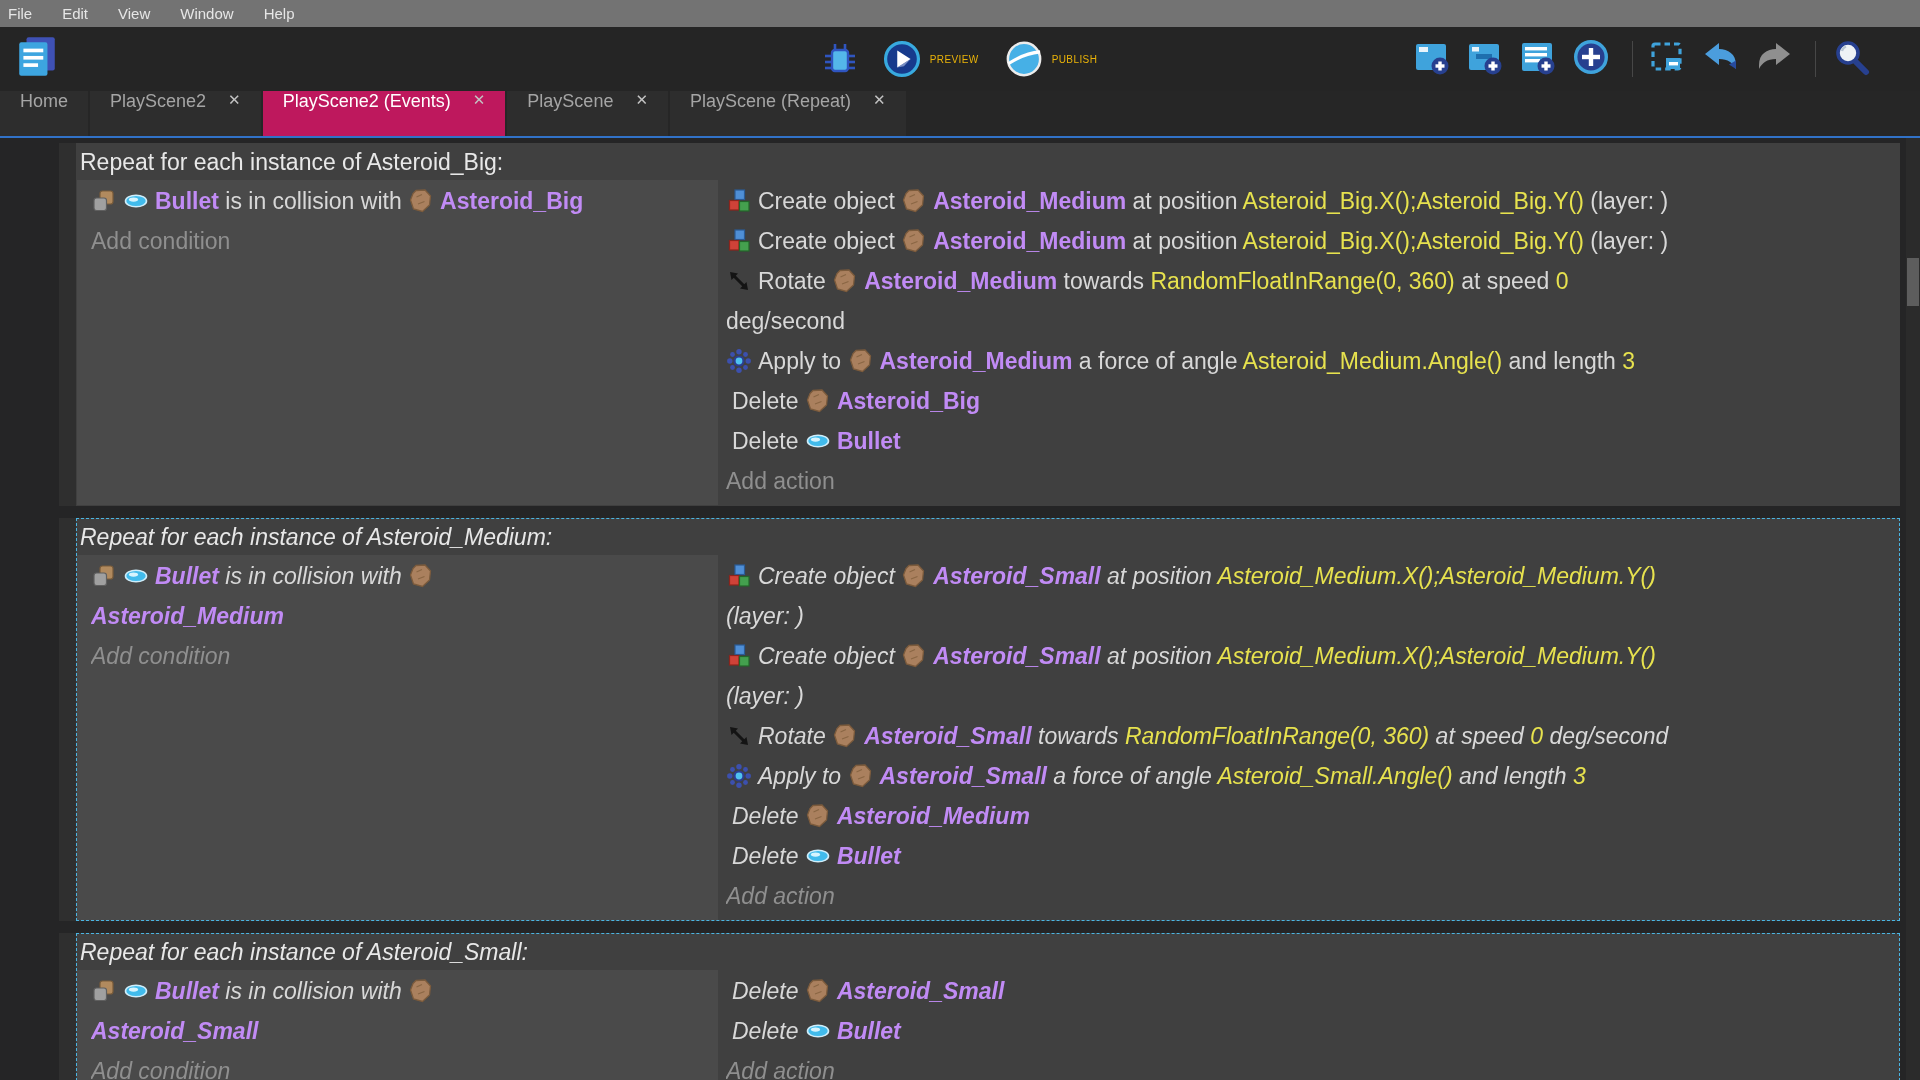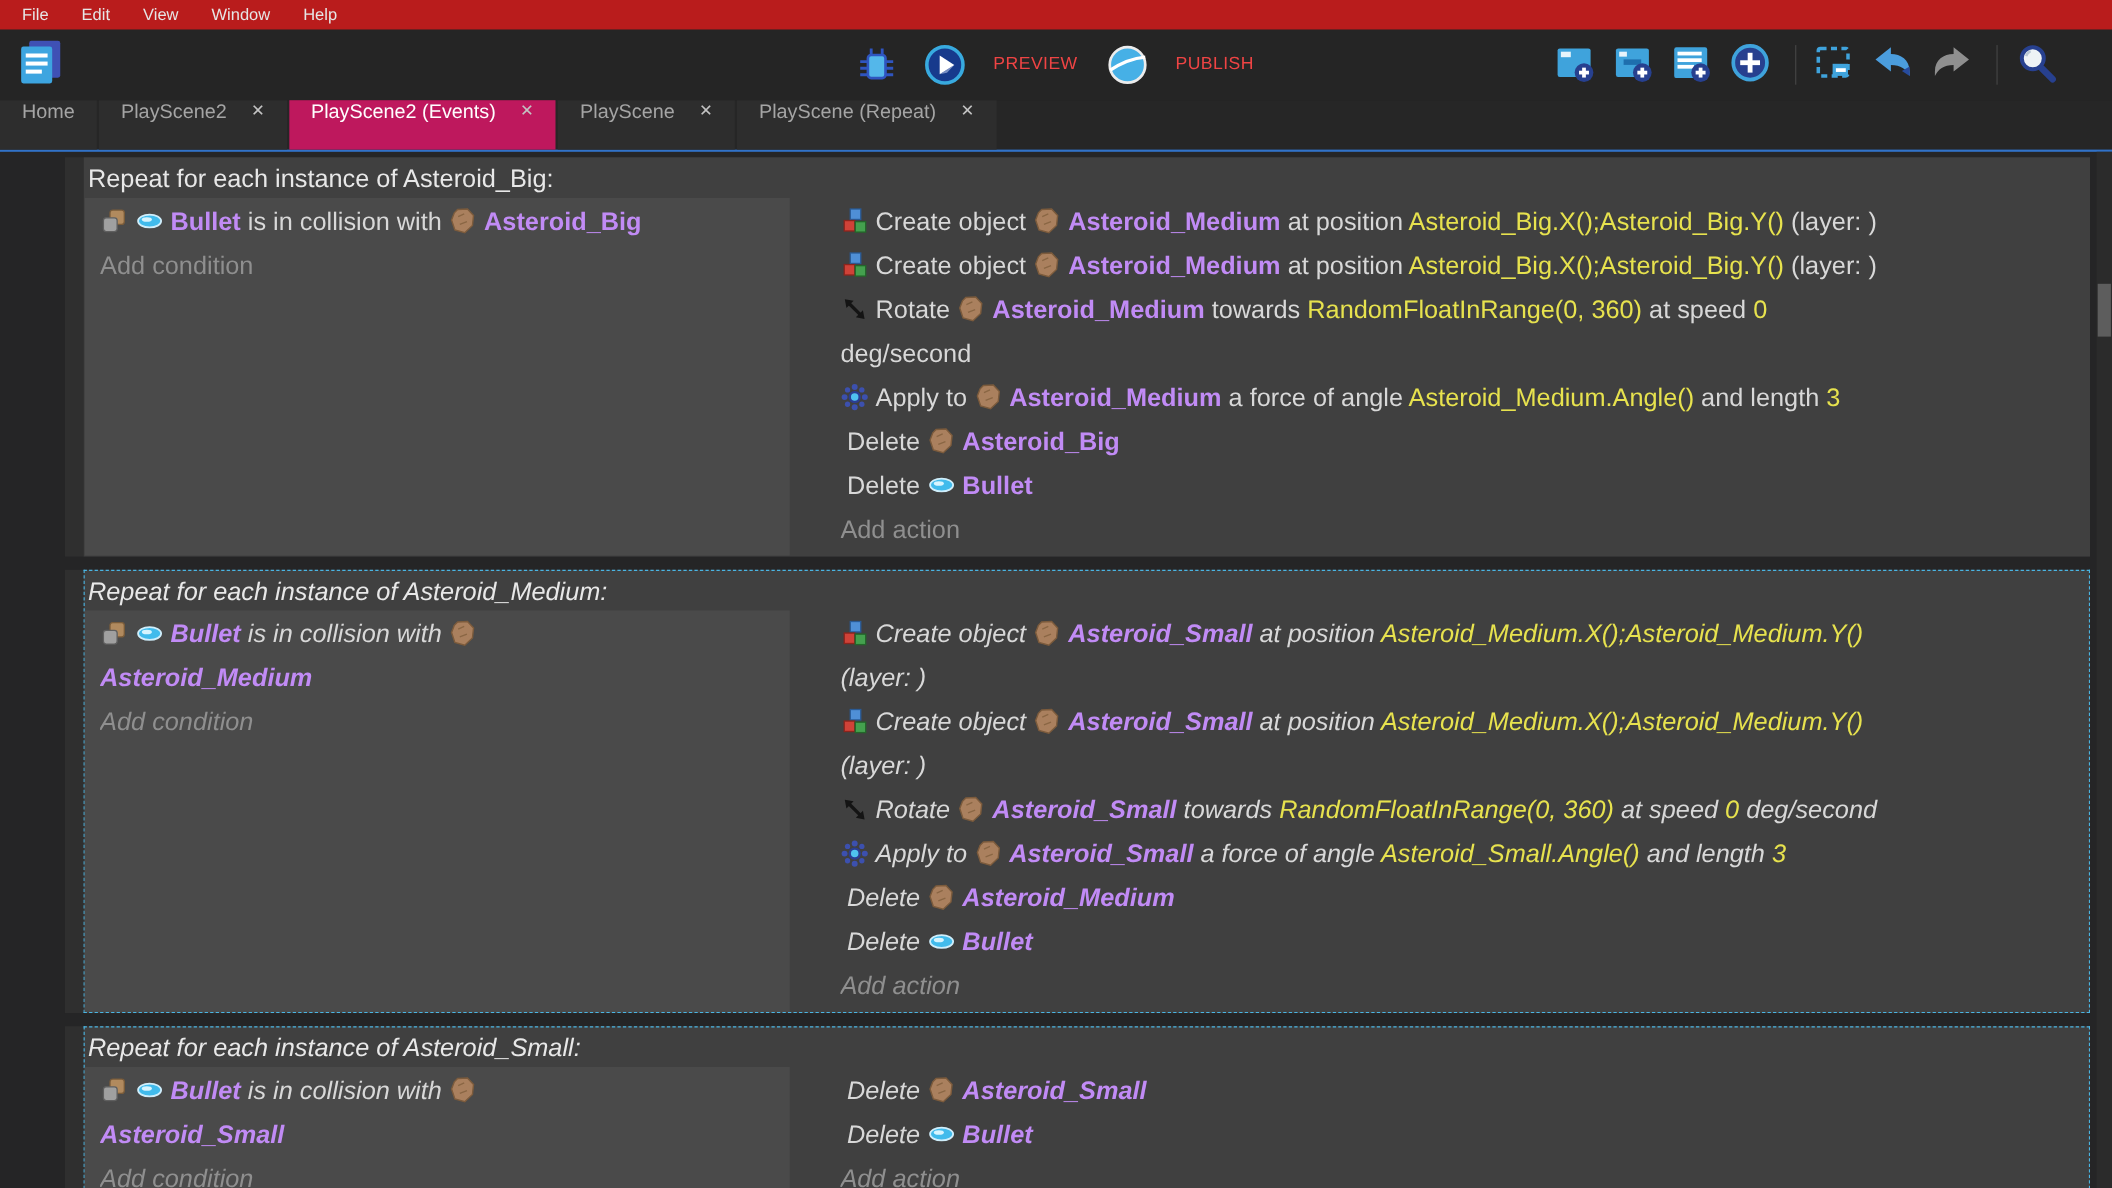--- a/index.html
+++ b/index.html
@@ -2,48 +2,48 @@
 <html><head>
 <meta charset="utf-8">
 <style>
   html,body{margin:0;padding:0;}
   body{
     width:1920px;height:1080px;overflow:hidden;position:relative;
     background:#252526;color:#d8d8d8;
     font-family:"Liberation Sans", sans-serif;
   }
   
-  .menubar{height:27px;background:#b91c1c;display:flex;align-items:center;padding-left:20px;}
+  .menubar{height:27px;background:#737373;display:flex;align-items:center;padding-left:8px;}
   .menubar .mi{font-size:15px;color:#e6e6e6;margin-right:30px;cursor:default;}
   
   .toolbar{height:64px;background:#252525;position:relative;}
   .tbtn{display:inline-flex;align-items:center;justify-content:center;}
   .project{position:absolute;left:14px;top:9px;width:46px;height:46px;}
   .project svg{width:46px;height:46px;}
   .center{position:absolute;left:0;right:0;top:0;height:64px;display:flex;align-items:center;justify-content:center;gap:16px;}
   .cicon svg{width:38px;height:38px;display:block;}
   .cicon.small svg{width:34px;height:34px;}
   .labelbtn{display:flex;align-items:center;gap:9px;cursor:pointer;margin-left:10px;}
-  .blabel{font-size:16px;color:#ef4444;letter-spacing:.4px;margin-left:16px;}
+  .blabel{font-size:10px;color:#eab308;letter-spacing:.4px;}
   .right{position:absolute;right:44px;top:0;height:64px;display:flex;align-items:center;gap:9px;}
   .right .tbtn svg{width:38px;height:38px;display:block;}
   .sep{width:1px;height:36px;background:#474747;margin:0 7px;}
   
   .tabbar{height:45px;background:#262626;display:flex;align-items:stretch;border-bottom:2px solid #3172c8;}
   .tab{display:flex;align-items:flex-start;padding:0 20px;background:#2d2d2d;margin-right:2px;font-size:18px;color:#a5a5a5;cursor:pointer;white-space:nowrap;}
   .tab.active{background:#be185d;color:#ffffff;}
   .tab .close{margin-left:22px;font-size:15px;color:#c3c3c3;}
   
   .events{position:absolute;top:138px;left:0;right:0;bottom:0;overflow:hidden;padding:5px 20px 0 59px;box-sizing:border-box;}
   .event{display:flex;margin-bottom:12px;}
   .gutter{width:17px;background:#2f2f2f;flex:none;}
   .content{flex:1;background:#404040;border:1px dashed transparent;min-width:0;}
   .event.selected > .content{border-color:#4ab5e3;font-style:italic;}
   .eheader{height:36px;line-height:36px;font-size:23px;color:#e8e8e8;padding-left:3px;white-space:nowrap;overflow:hidden;}
-  .ebody{display:flex;align-items:stretch;gap:38px;}
+  .ebody{display:flex;align-items:stretch;}
   .conditions{width:641px;flex:none;background:#4a4a4a;padding:1px 6px 4px 14px;box-sizing:border-box;}
   .actions{flex:1;min-width:0;padding:1px 6px 4px 8px;}
   .line{height:40px;line-height:40px;font-size:23px;white-space:nowrap;overflow:hidden;color:#d8d8d8;}
   .line .obj{color:#c18bf5;font-weight:bold;}
   .line .expr{color:#e7e24e;}
   .line.add{color:#8f8f8f;}
   .icon{display:inline-block;vertical-align:middle;margin:-4px 6px 0 0;}
   .icon svg{width:26px;height:26px;display:block;}
   
   .vtrack{position:absolute;right:0;top:138px;bottom:0;width:14px;background:#2b2b2b;}

